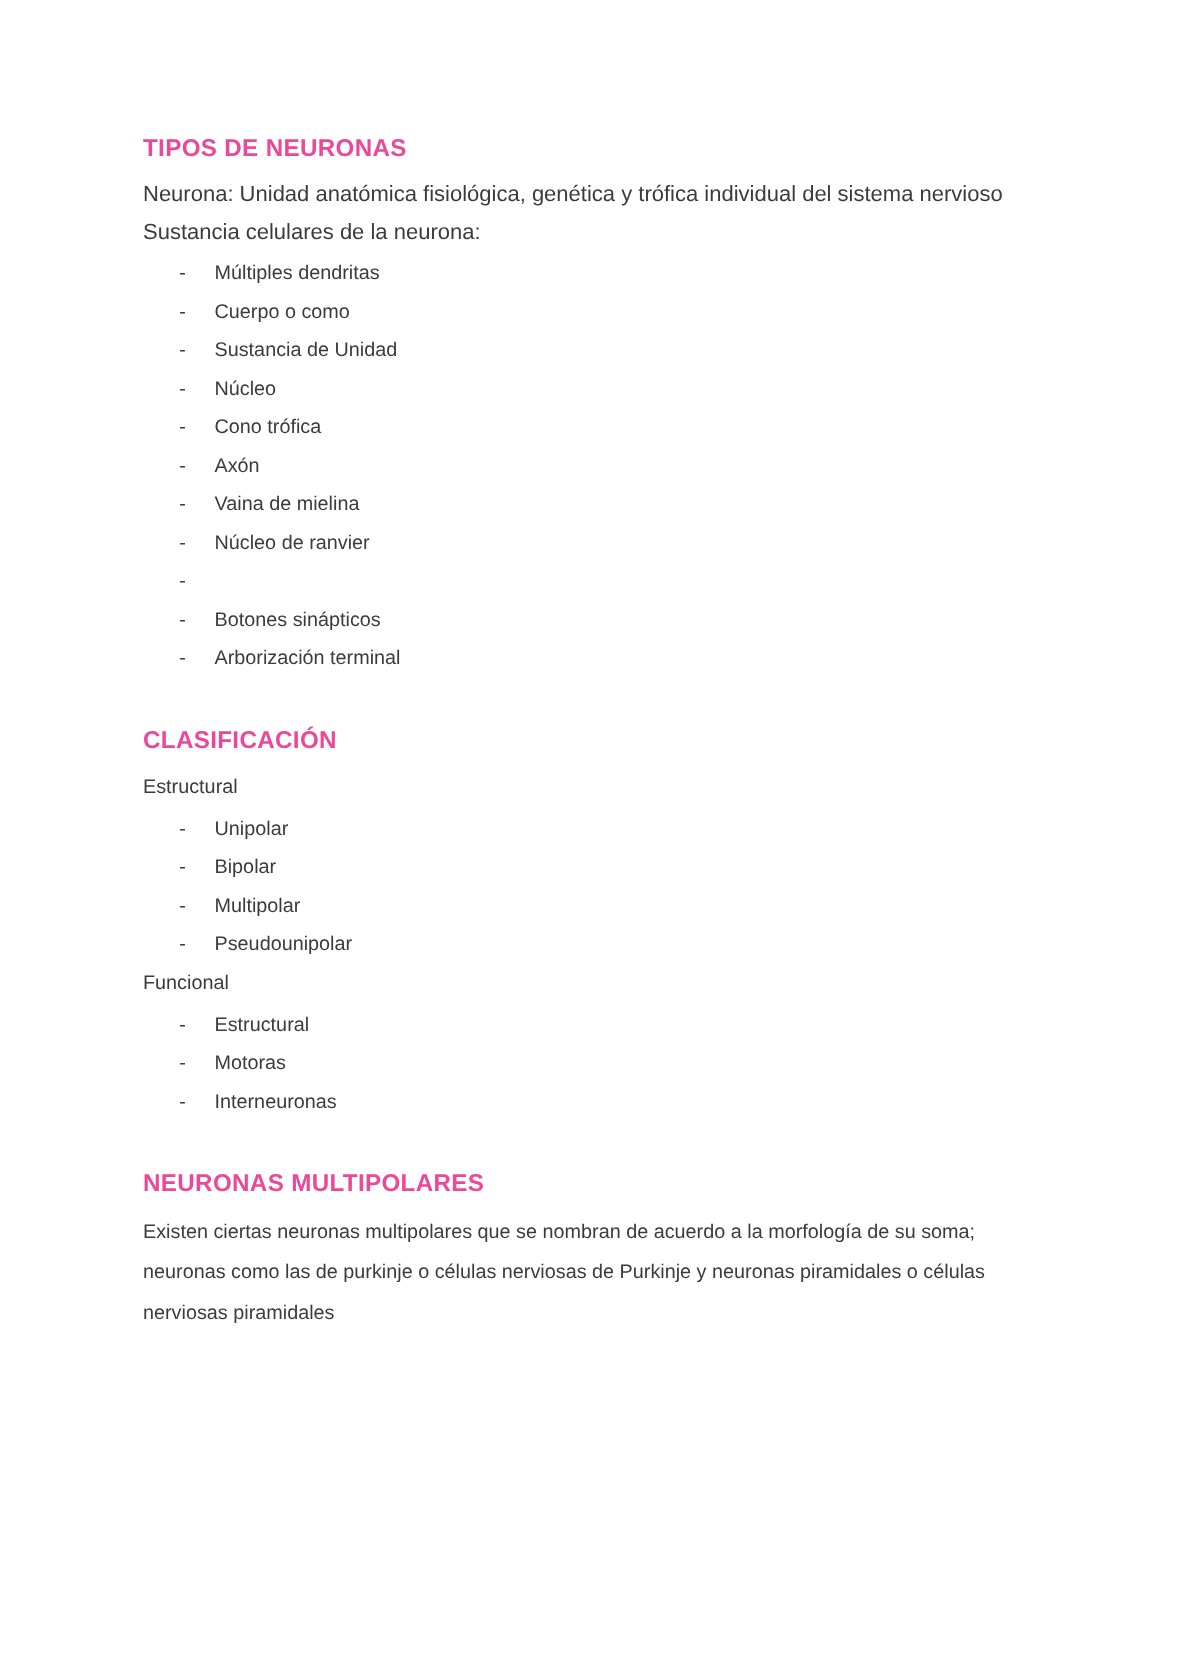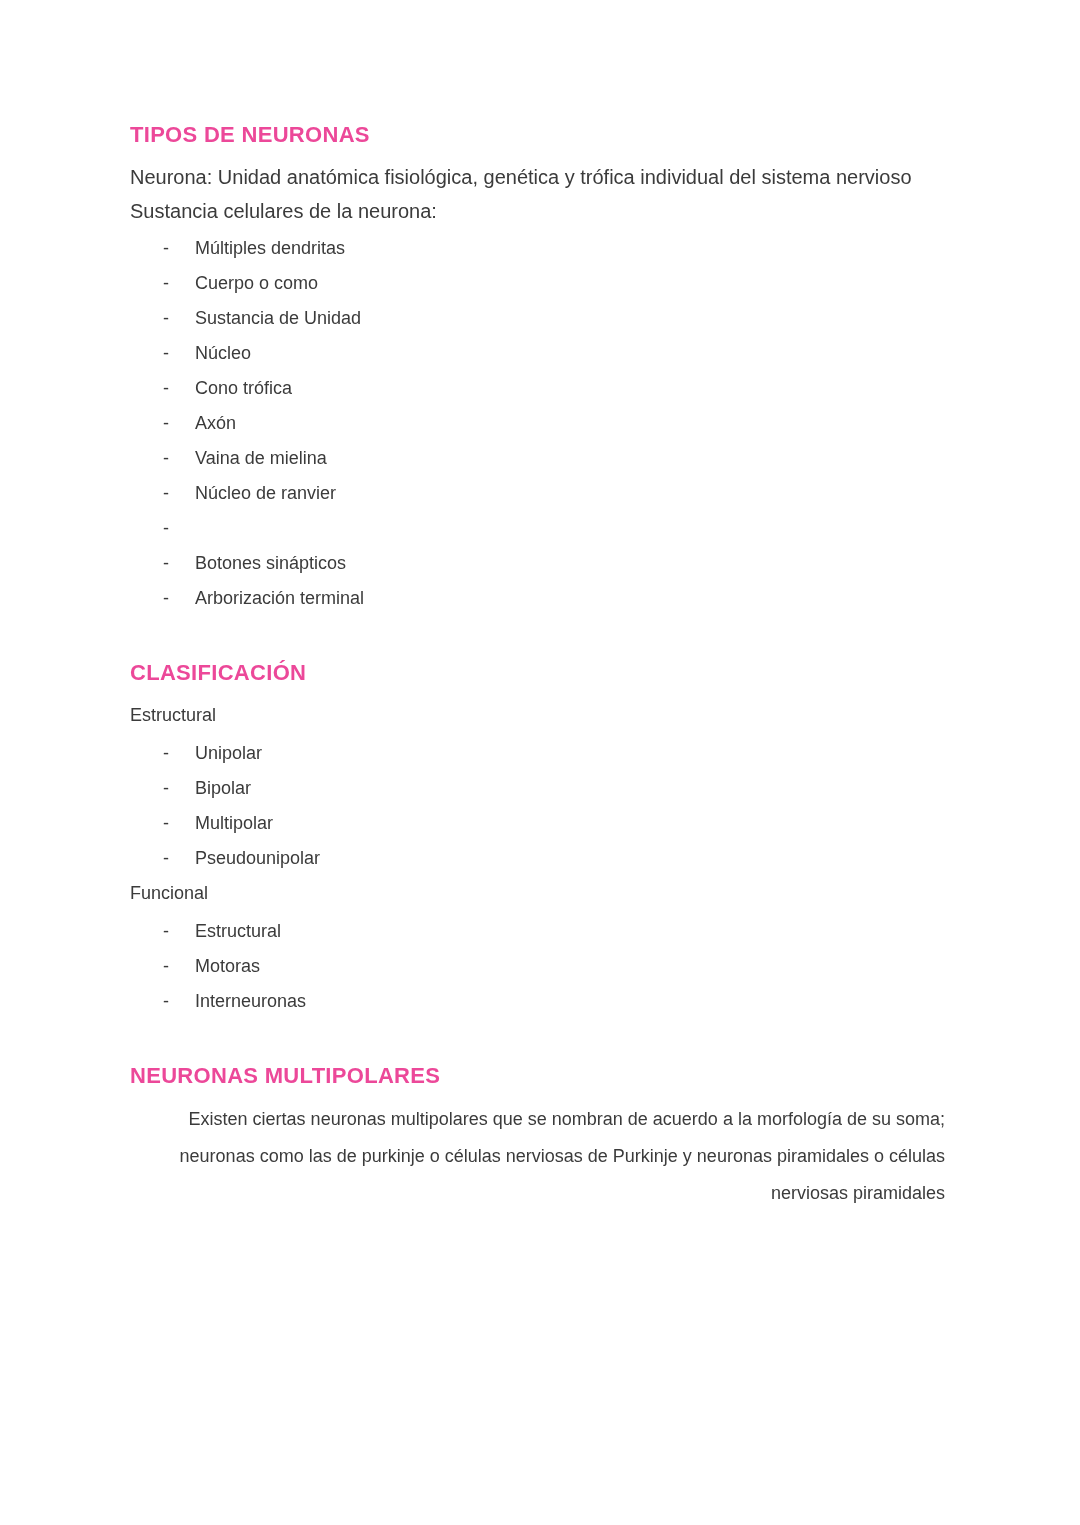--- a/index.html
+++ b/index.html
@@ -56,21 +56,20 @@
   .group-label {
     font-size: 18px;
     line-height: 35px;
     margin: 0;
   }
   .paragraph {
     font-size: 18px;
     line-height: 37px;
     margin: 2px 0 0 0;
     max-width: 815px;
-    text-align: right;
   }
   .neuritas-item .label {
     letter-spacing: 0.2px;
   }
 </style>
 </head>
 <body>
 
 <div class="page">
 

